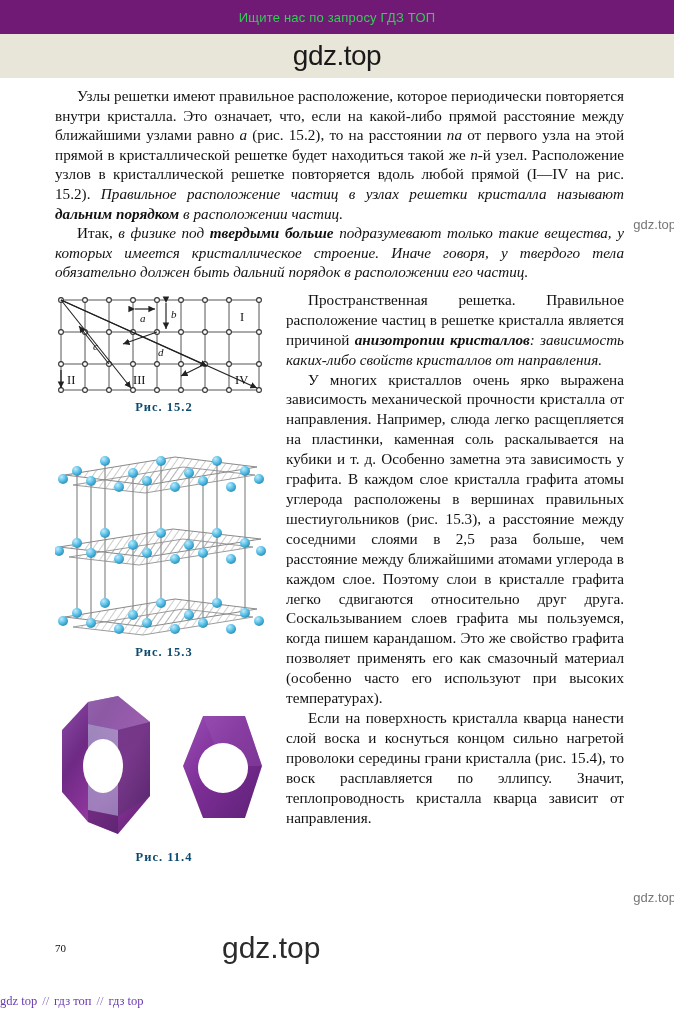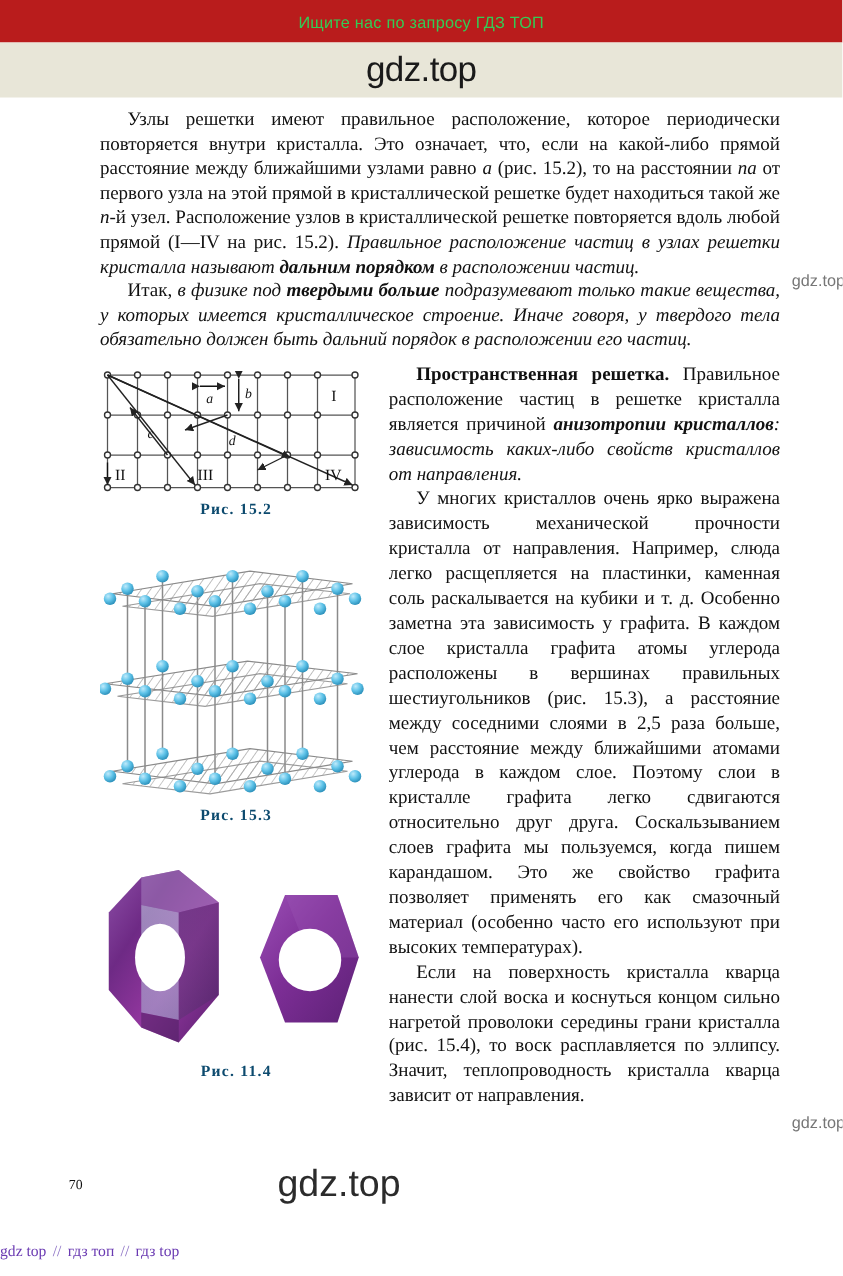--- a/index.html
+++ b/index.html
@@ -9,21 +9,21 @@
     background:#ffffff;
     font-family:"Liberation Serif", serif;
     position:relative;
     overflow:hidden;
   }
 
   
   .promo {
     height:34px;
     display:flex; align-items:center; justify-content:center;
-    background:#b91c1c;
+    background:#701a75;
   }
   .promo-text {
     color:#33cc55;
     font-family:"Liberation Sans", sans-serif;
     font-size:13px;
     letter-spacing:.2px;
   }
 
   .brandbar {
     background:#e8e6d8;
@@ -33,36 +33,36 @@
   .brandbar-text {
     font-family:"Liberation Sans", sans-serif;
     font-size:28px;
     color:#1a1a1a;
     letter-spacing:-.5px;
   }
 
   
   .page {
     position:relative;
-    padding:8px 50px 0 80px;
+    padding:8px 50px 0 55px;
     height:calc(1021px - 78px);
   }
 
   p.txt {
     margin:0;
     font-size:15.2px;
     line-height:19.6px;
     text-align:justify;
     text-indent:22px;
     color:#111;
     hyphens:none;
   }
   .it { font-style:italic; }
   .bi { font-style:italic; font-weight:bold; }
-  .bd { font-weight:bold; }
+  .bd { font-weight:normal; }
 
   
   .cols {
     position:relative;
     margin-top:8px;
   }
   .figcol {
     float:left;
     width:218px;
     margin-right:13px;

